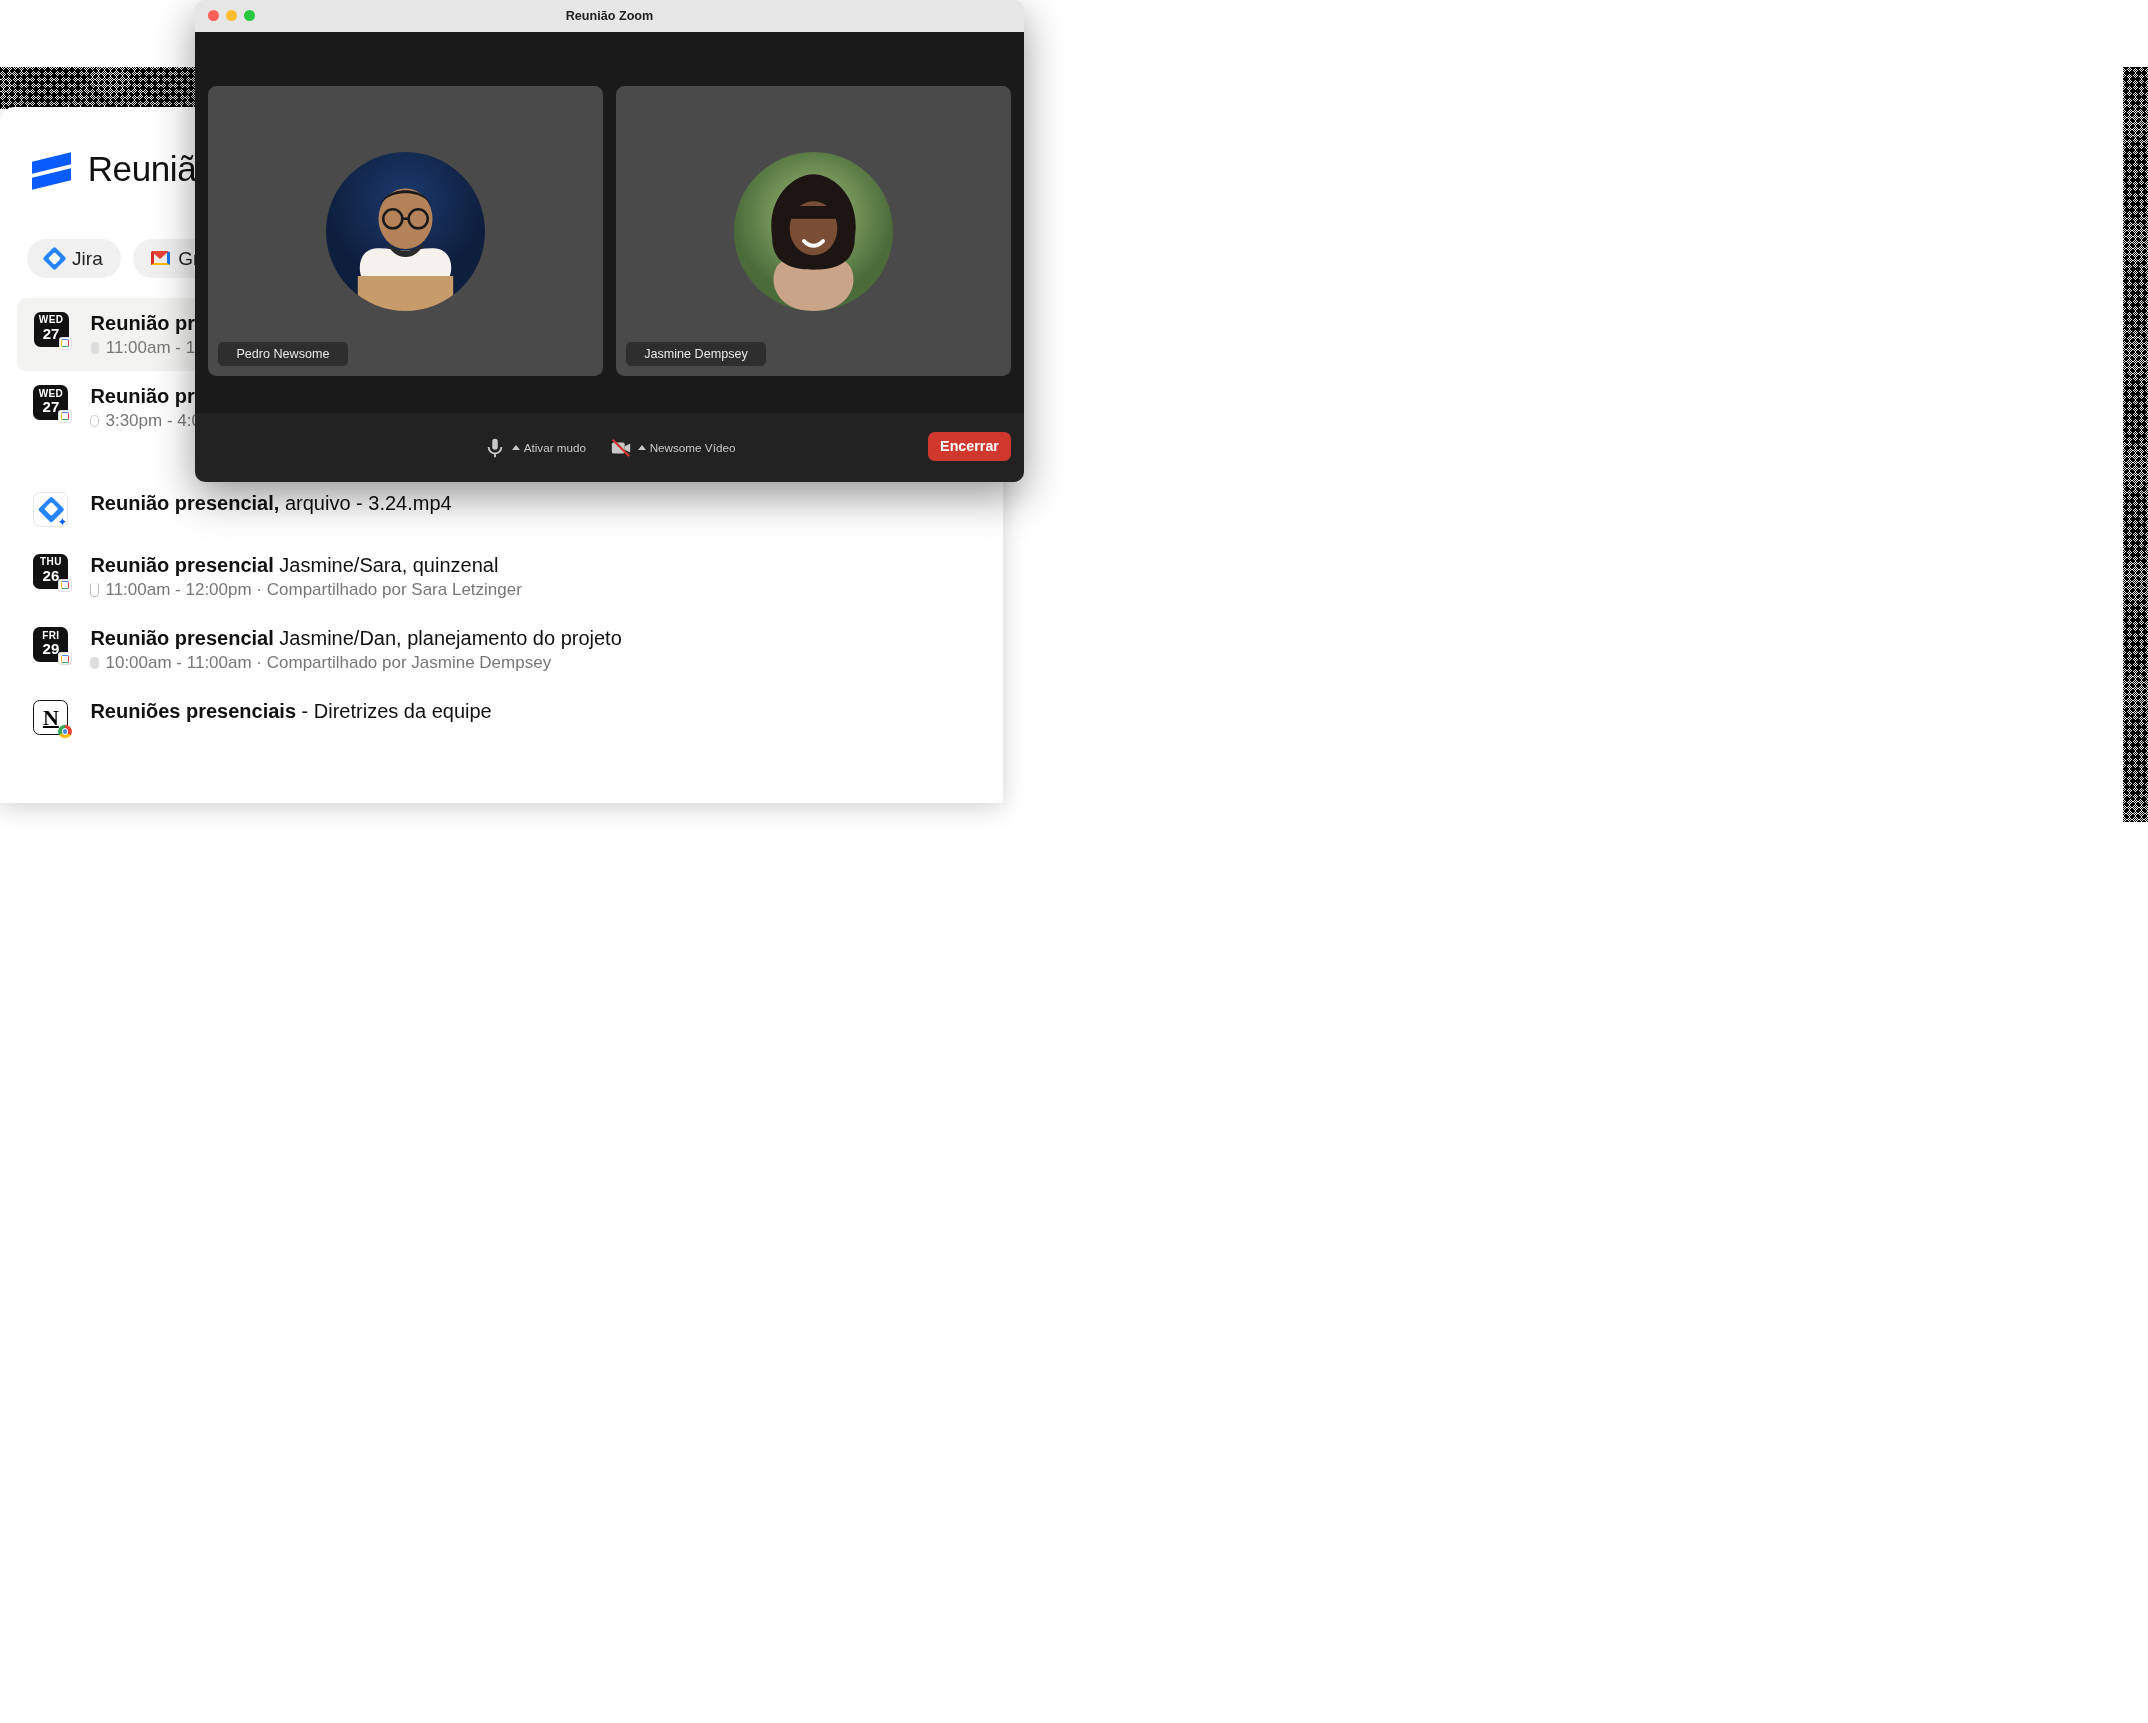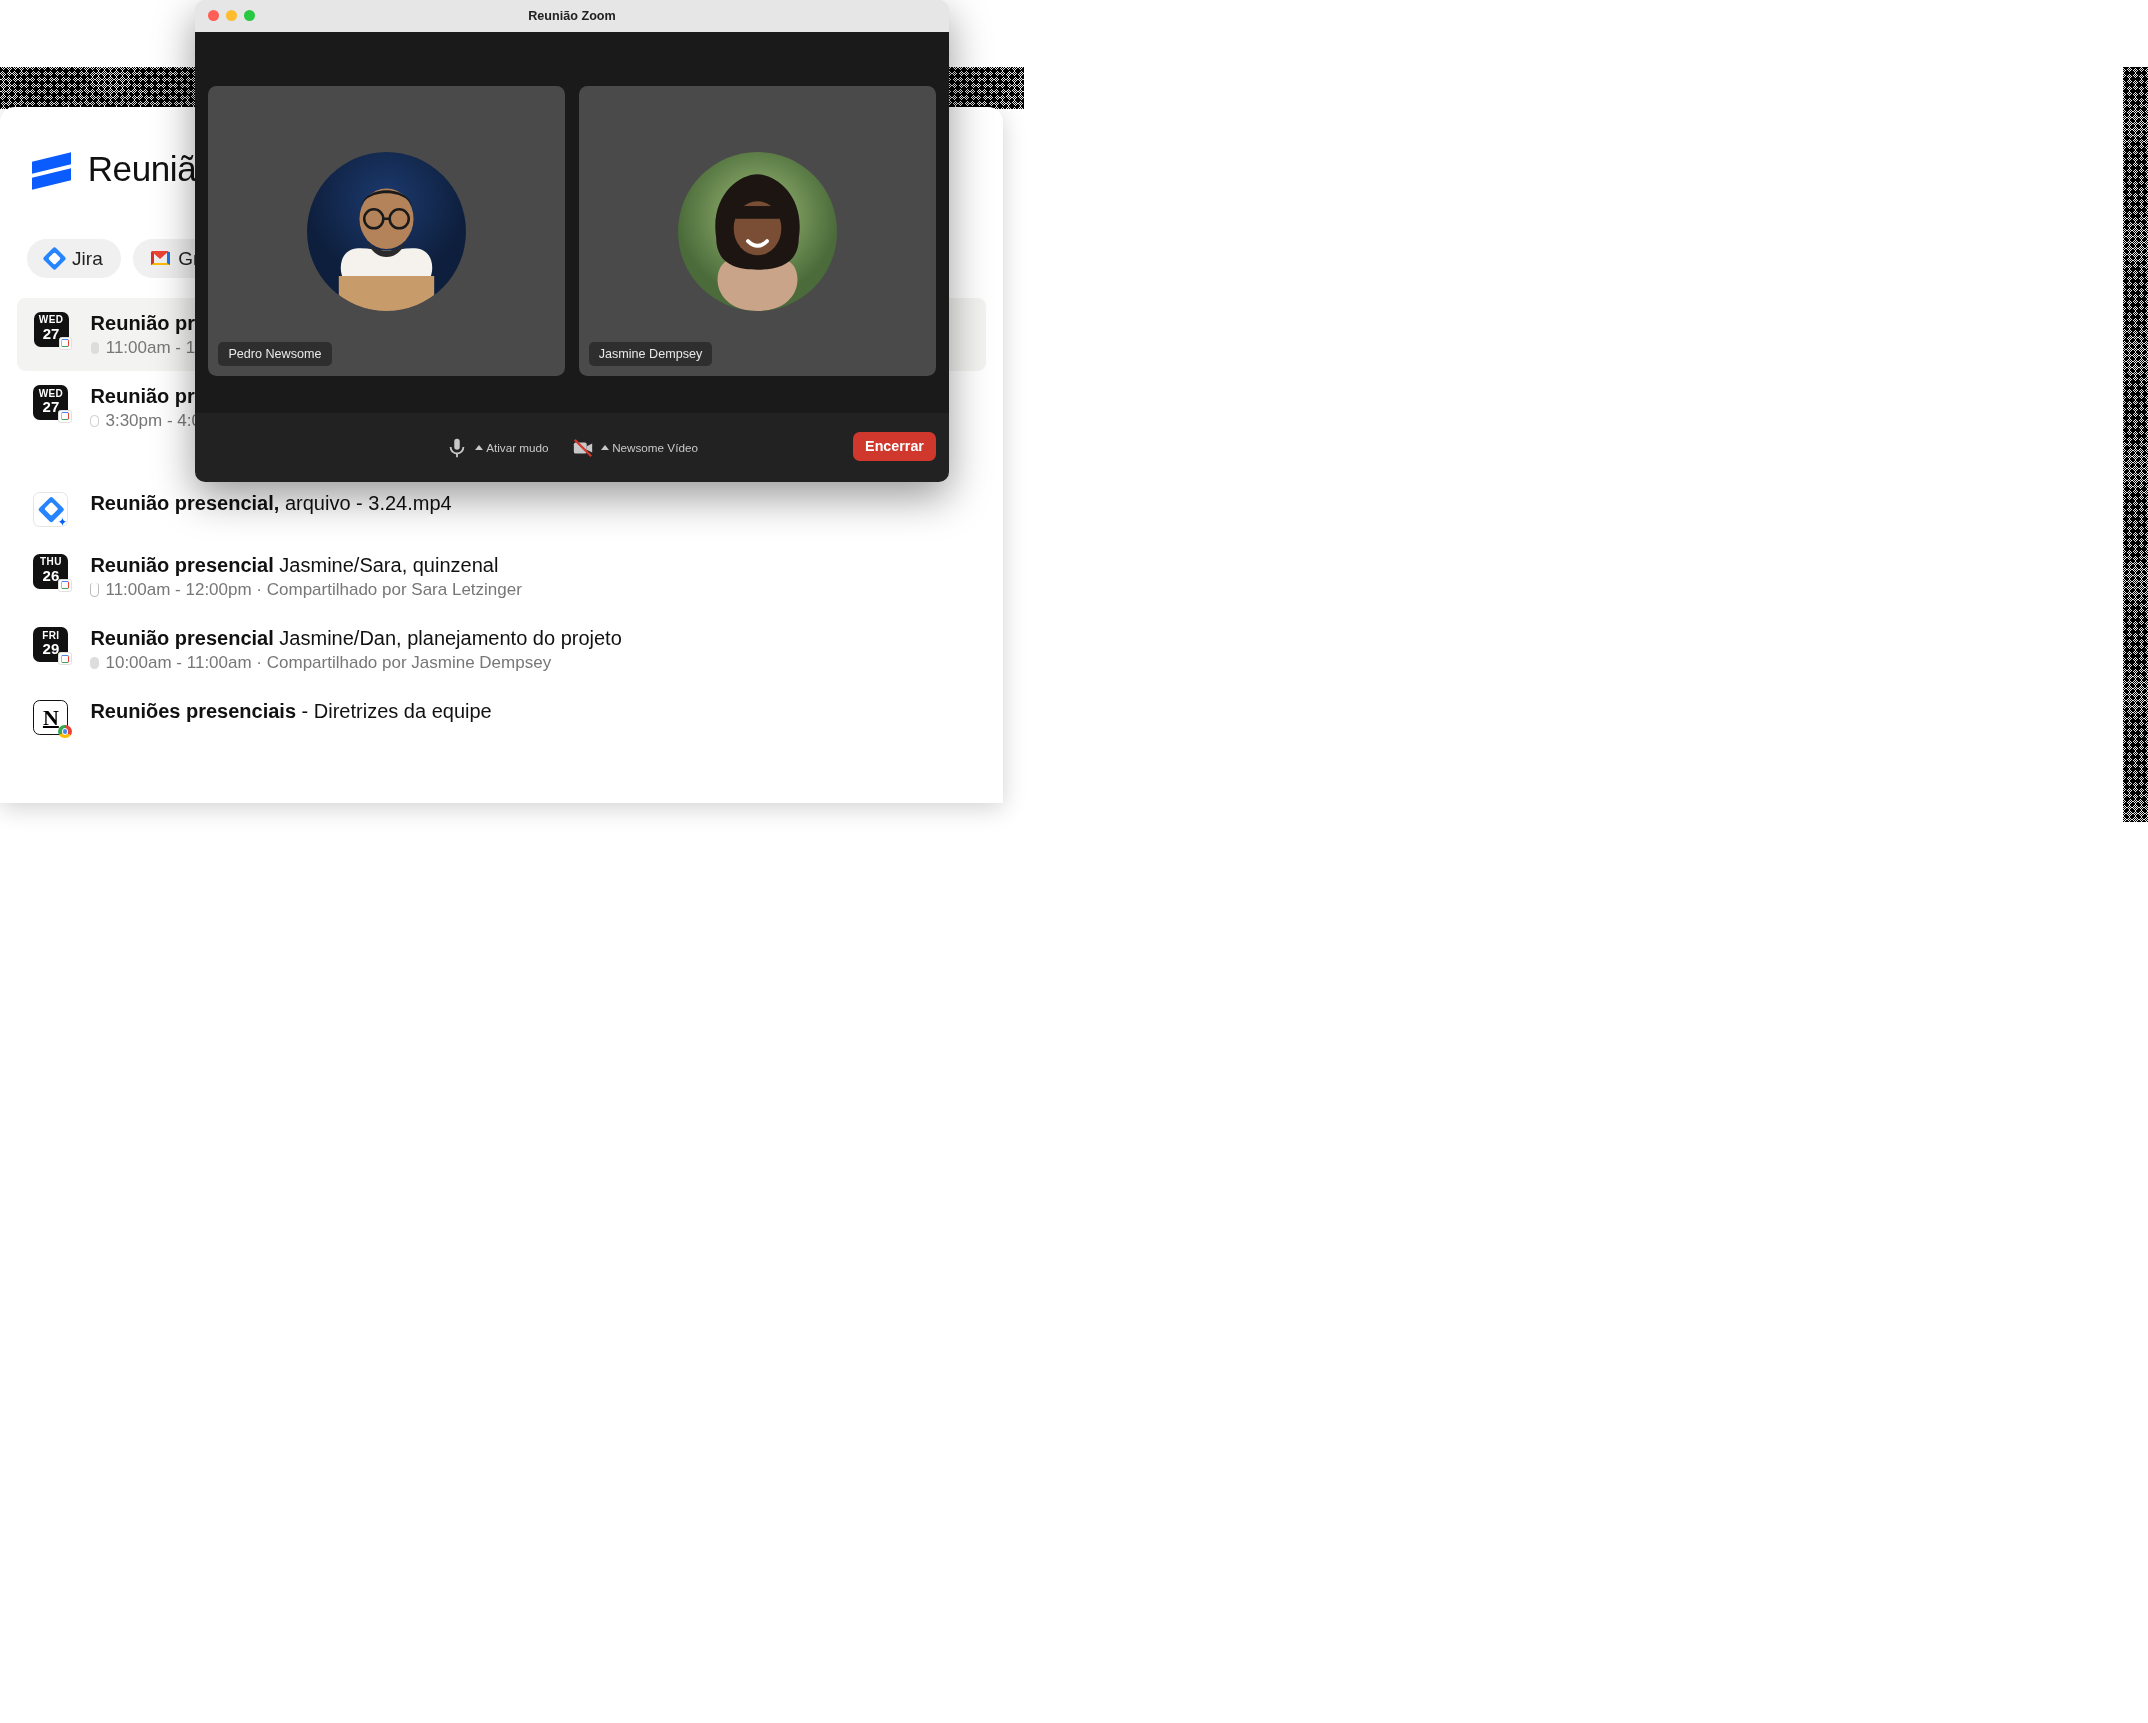--- a/index.html
+++ b/index.html
@@ -99,21 +99,21 @@
   .result-title{font-size:20px;color:#111;white-space:nowrap;overflow:hidden;text-overflow:ellipsis;}
   .result-title .bold{font-weight:700;}
   .result-sub{font-size:17px;color:#777;display:flex;align-items:center;gap:6.7px;white-space:nowrap;}
   .dot-marker{width:8.4px;height:11.7px;border-radius:4.2px;background:#ddd;flex-shrink:0;}
   .dot-marker.outline{background:transparent;border:1.3px solid #ccc;}
   .dot-marker.clip{width:8.4px;height:13.4px;border:1.3px solid #bbb;border-radius:3.4px 3.4px 5px 5px;border-top:none;background:transparent;}
 
   
   .zoom-window{
     position:absolute; left:195px; top:0;
-    width:754px; height:482px;
+    width:829px; height:482px;
     background:#e6e6e6;
     border-radius:10px;
     box-shadow:0 15px 42px rgba(0,0,0,.4);
     overflow:hidden;
     display:flex;flex-direction:column;
   }
   .titlebar{
     height:32px;background:#e6e6e6;display:flex;align-items:center;position:relative;
   }
   .traffic{position:absolute;left:13.4px;top:10px;display:flex;gap:6.7px;}
@@ -124,21 +124,21 @@
   .zoom-body{flex:1;background:#1a1a1a;display:flex;gap:13.4px;padding:54px 13.4px 37px 13.4px;}
   .tile{
     flex:1;background:#4a4a4a;border-radius:8.4px;position:relative;
     display:flex;align-items:center;justify-content:center;
   }
   .avatar{width:159px;height:159px;border-radius:50%;overflow:hidden;}
   .avatar svg{width:100%;height:100%;display:block;}
   .name-tag{
     position:absolute;left:10px;bottom:10px;
     background:#2e2e2e;color:#e8e8e8;font-size:12.6px;
-    padding:5px 10px;border-radius:5px;
+    padding:5px 18px;border-radius:5px;
   }
 
   .zoom-toolbar{
     height:69px;background:#222;display:flex;align-items:center;justify-content:center;
     gap:23.5px;position:relative;
   }
   .tb-btn{display:flex;align-items:center;gap:3.4px;color:#c8c8c8;font-size:11.7px;}
   .tb-icon-row{display:flex;align-items:center;gap:6.7px;}
   .mic-svg,.cam-svg{width:22px;height:22px;}
   .caret-up{width:0;height:0;border-left:4.2px solid transparent;border-right:4.2px solid transparent;border-bottom:5px solid #c8c8c8;}

